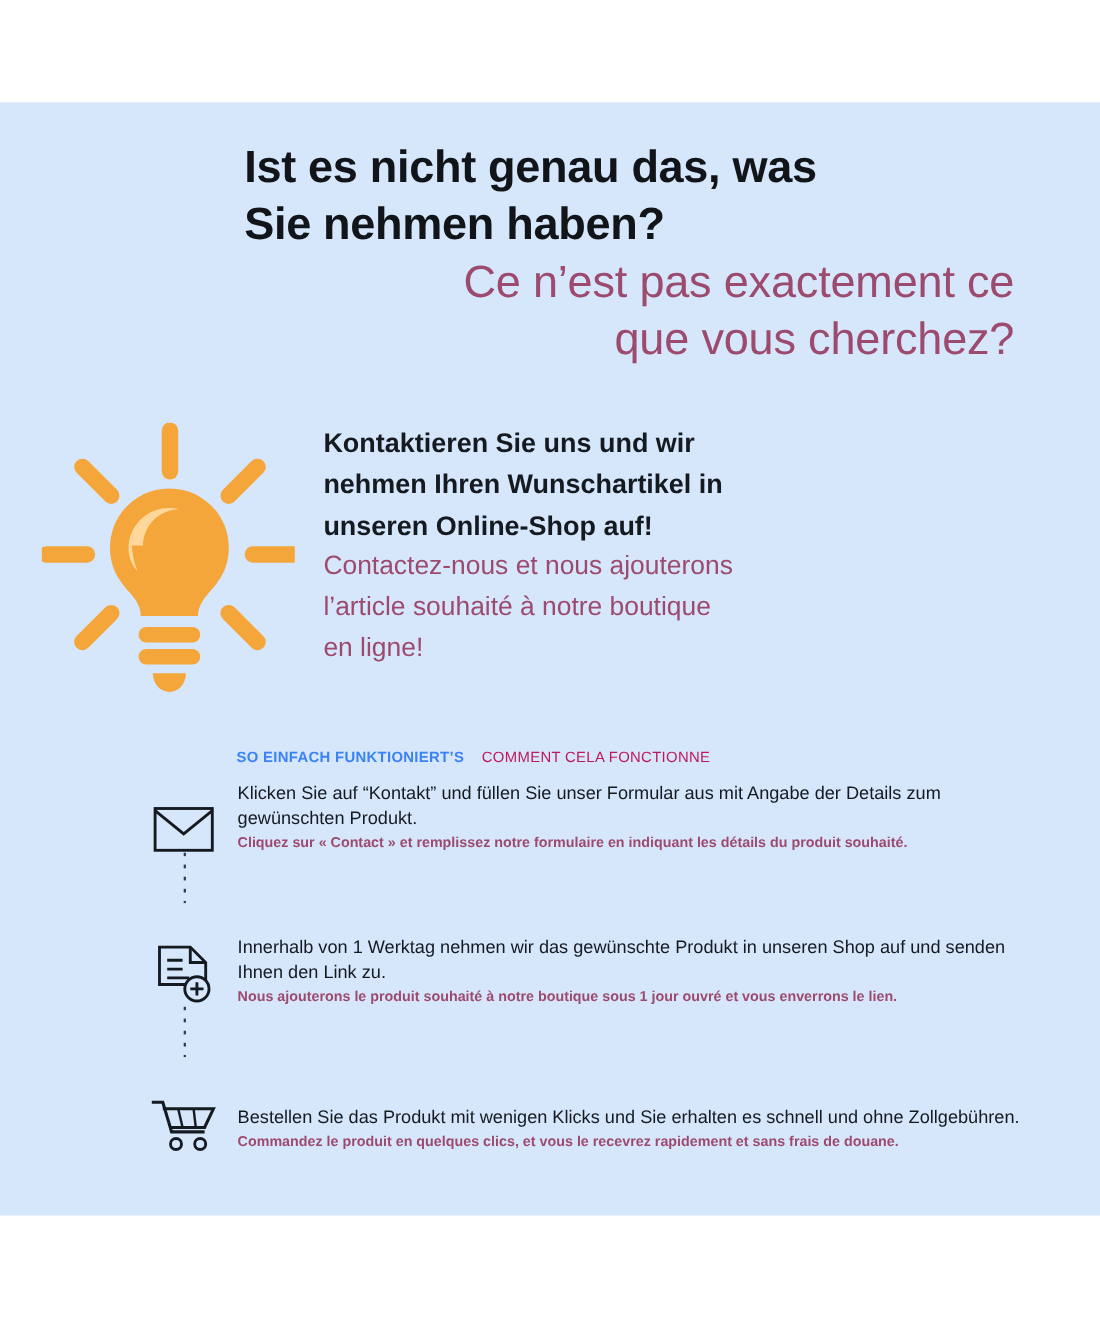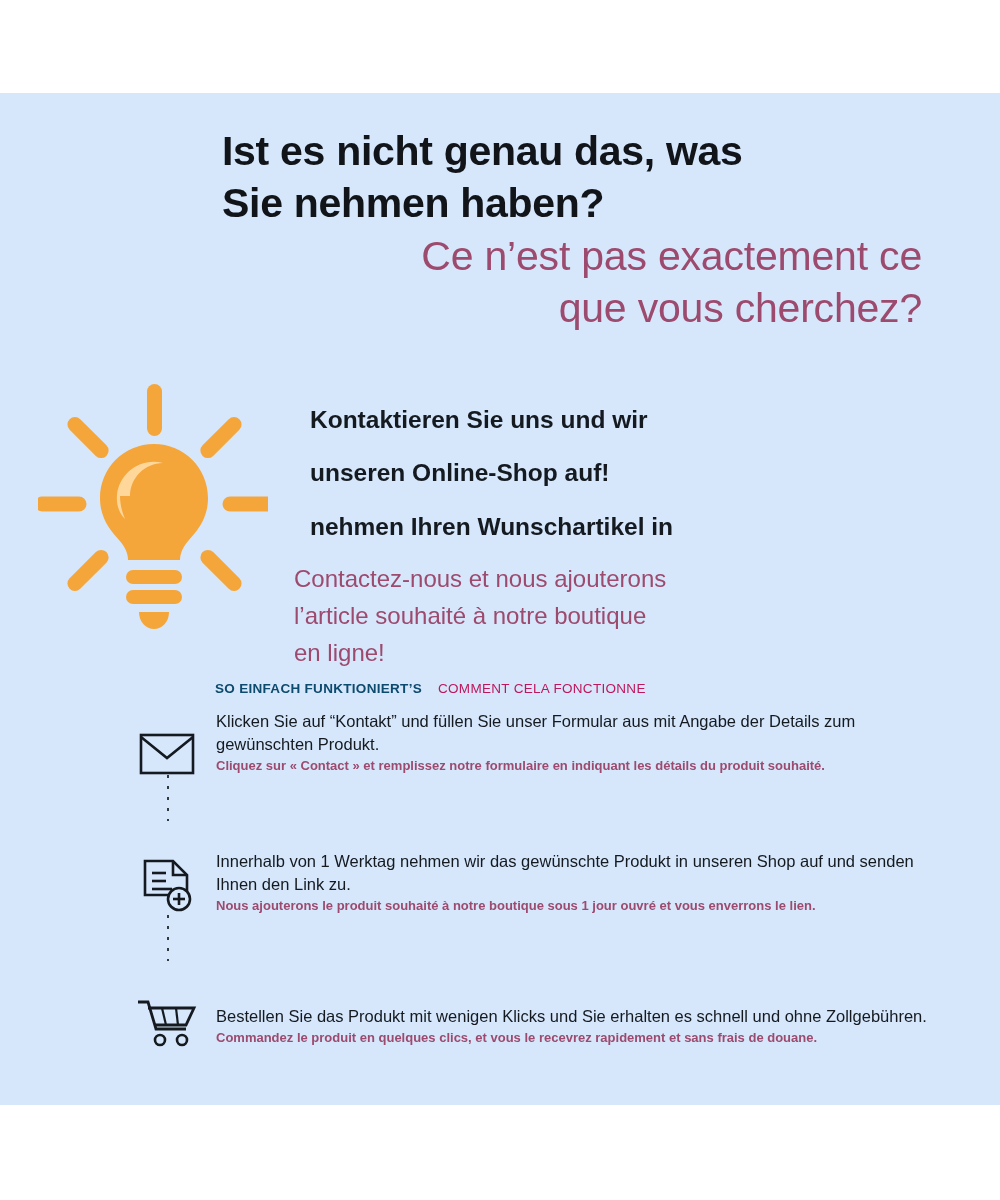--- a/index.html
+++ b/index.html
@@ -65,21 +65,21 @@
     height: 260px;
   }
 
   .subhead {
     position: absolute;
     left: 294px;
     top: 385px;
     width: 620px;
   }
   .subhead .de {
-    margin: 16px;
+    margin: 0;
     font-size: 24.5px;
     font-weight: bold;
     line-height: 1.53;
     color: #141a20;
   }
   .subhead .fr {
     margin: 0;
     font-size: 24px;
     font-weight: normal;
     line-height: 1.53;
@@ -92,21 +92,21 @@
     left: 215px;
     top: 681px;
     display: flex;
     align-items: baseline;
     gap: 16px;
   }
   .howto-labels .de {
     font-size: 13.5px;
     font-weight: bold;
     letter-spacing: 0.3px;
-    color: #0c4a6e;
+    color: #3b82f6;
   }
   .howto-labels .fr {
     font-size: 13.5px;
     font-weight: normal;
     letter-spacing: 0.3px;
     color: #be185d;
   }
 
   
   .steps {
@@ -191,22 +191,22 @@
 
         <rect x="88" y="186" width="56" height="14" rx="7"></rect>
         <rect x="88" y="206" width="56" height="14" rx="7"></rect>
         <path d="M101 228h30c0 10-7 17-15 17s-15-7-15-17z"></path>
       </g>
     </svg>
   </div>
 
   <div class="subhead">
     <p class="de">Kontaktieren Sie uns und wir</p>
+    <p class="de">nehmen Ihren Wunschartikel in</p>
     <p class="de">unseren Online-Shop auf!</p>
-    <p class="de">nehmen Ihren Wunschartikel in</p>
     <p class="fr">Contactez-nous et nous ajouterons</p>
     <p class="fr">l’article souhaité à notre boutique</p>
     <p class="fr">en ligne!</p>
   </div>
 
   <div class="howto-labels">
     <span class="de">SO EINFACH FUNKTIONIERT’S</span>
     <span class="fr">COMMENT CELA FONCTIONNE</span>
   </div>
 

